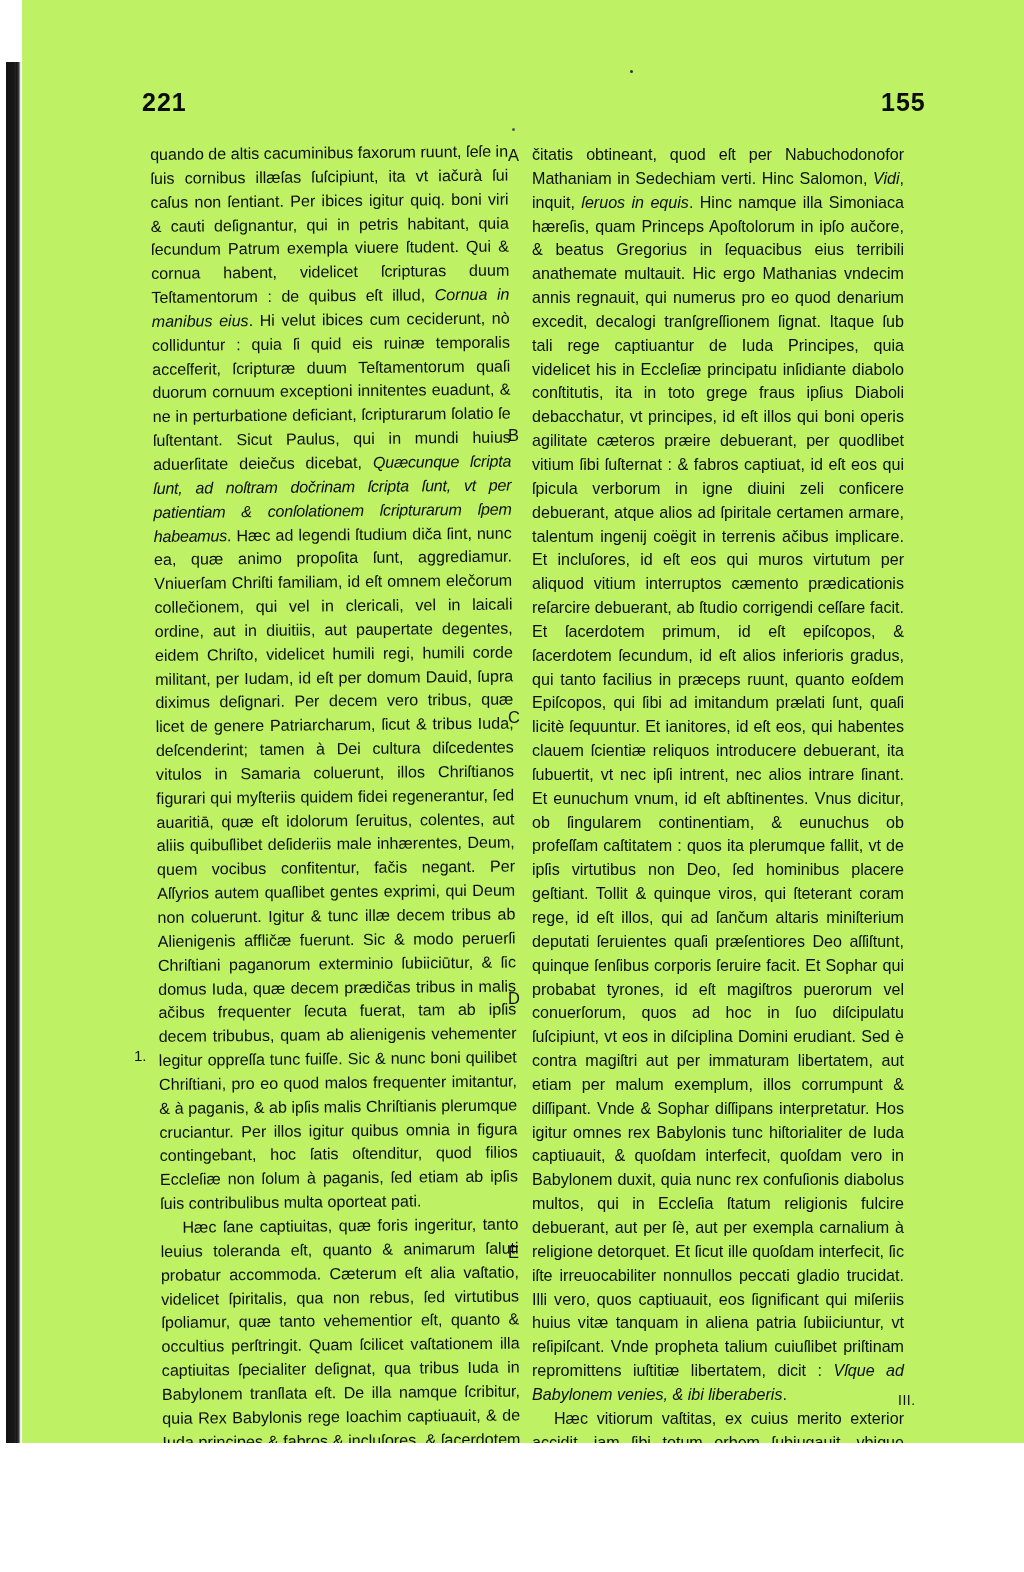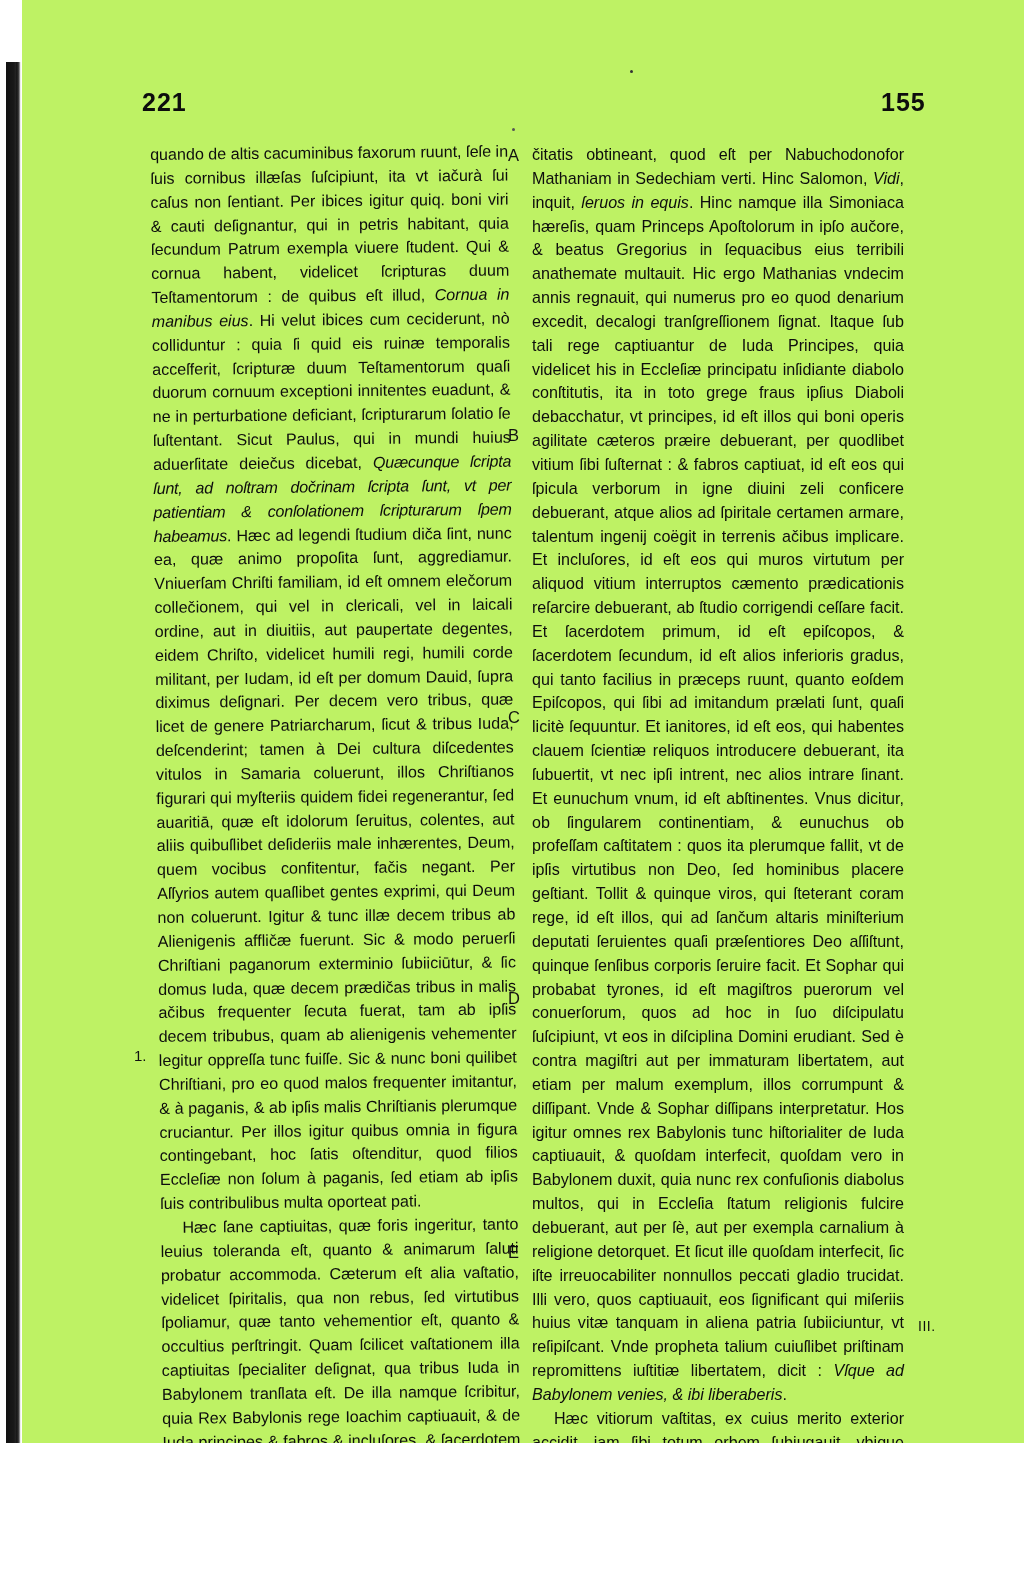--- a/index.html
+++ b/index.html
@@ -119,24 +119,23 @@
   
   .margin-letter {
     position: absolute;
     font-size: 16.5px;
     color: #111;
   }
 
   
   #margin-numeral {
     position: absolute;
-    left: 898px; top: 1318px;
+    left: 898px; top: 1392px;
     font-size: 14px;
     letter-spacing: .5px;
-    margin-left: 20px;
   }
 
   
   #margin-tick {
     position: absolute;
     left: 134px; top: 1047px;
     font-size: 15px;
     color: #111;
   }
 

